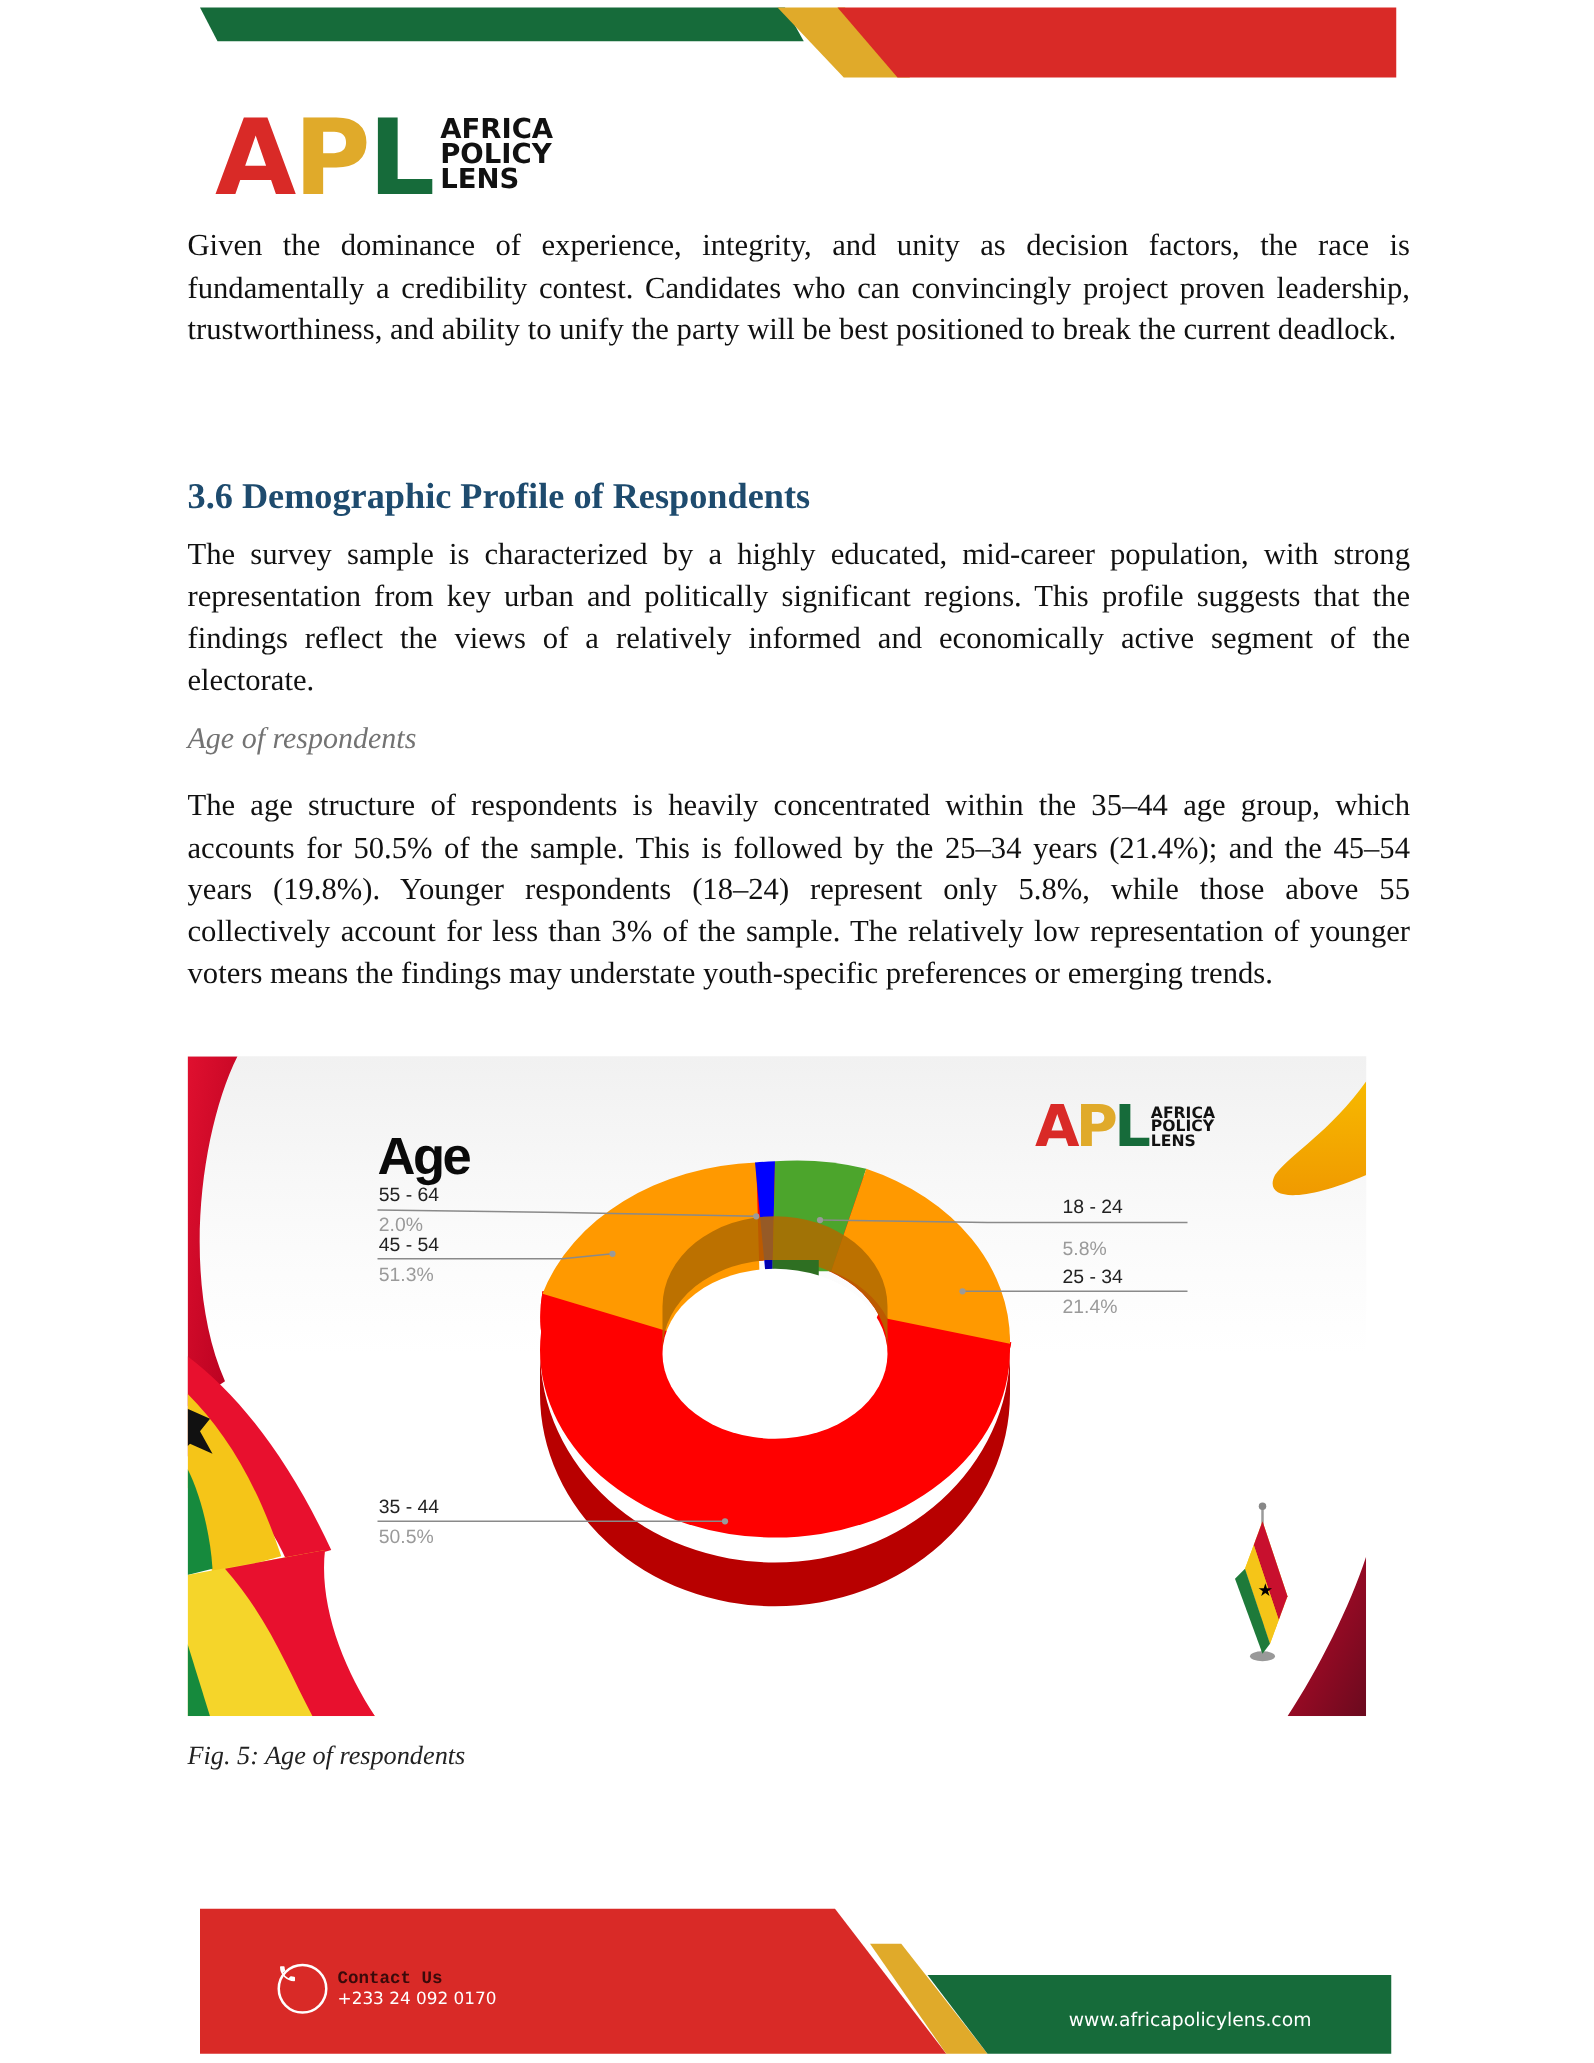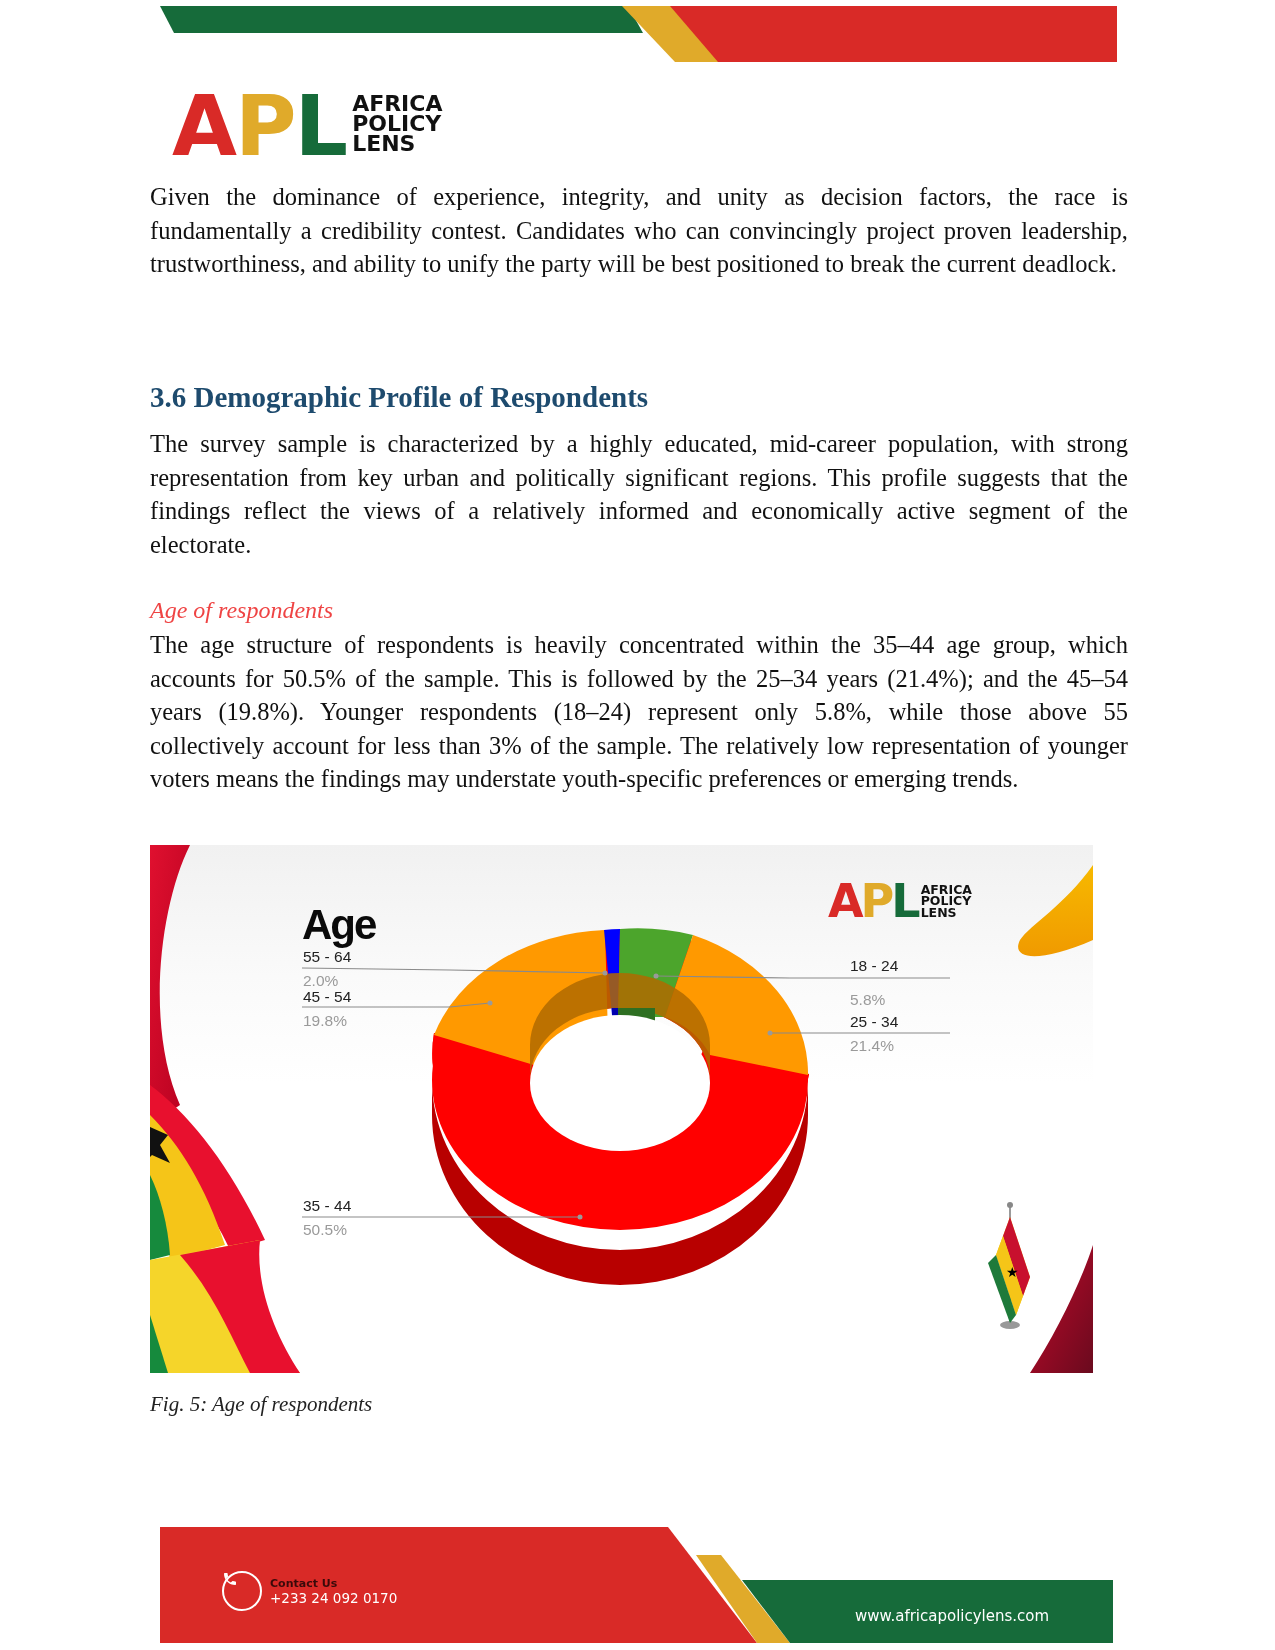--- a/index.html
+++ b/index.html
@@ -15,42 +15,42 @@
   .logo .words { font-family:"DejaVu Sans", sans-serif; font-weight:bold; color:#111; line-height:0.92; }
   .logo-main { left:172px; top:84px; }
   .logo-main .mark span { font-size:84px; }
   .logo-main .words { font-size:22px; margin-left:8px; margin-top:-4px; }
 
   
   .para { position:absolute; left:150px; width:978px; font-size:24.5px; line-height:33.6px; color:#111; text-align:justify; font-family:"Liberation Serif", serif; }
   .para-1 { top:180px; }
   .heading { position:absolute; left:150px; top:381px; font-size:29px; color:#1e4b6e; font-family:"Liberation Serif", serif; }
   .para-2 { top:427px;font-family:Liberation Serif, serif; }
-  .subhead { position:absolute; left:150px; top:578px; font-size:24px; font-style:italic; color:#ef4444; font-family:"Liberation Serif", serif;margin-top:19px; }
+  .subhead { position:absolute; left:150px; top:578px; font-size:24px; font-style:italic; color:#737373; font-family:"Liberation Serif", serif; }
   .para-3 { top:628px; }
   .caption { position:absolute; left:150px; top:1392px; font-size:21px; font-style:italic; color:#222; font-family:"Liberation Serif", serif; }
 
   
   .figure { position:absolute; left:150px; top:845px; width:943px; height:528px; overflow:hidden; background:linear-gradient(180deg,#f1f1f1 0%,#fafafa 25%,#ffffff 45%); }
   .figure svg { position:absolute; left:0; top:0; }
   .chart-title { position:absolute; left:152px; top:56px; font-family:Liberation Sans, sans-serif; font-weight:bold; font-size:42px; color:#0a0a0a; letter-spacing:-2px; }
   .fig-logo { position:absolute; left:678px; top:33px; }
   .fig-logo .mark span { font-size:46px; }
   .fig-logo .words { font-size:12.5px; margin-left:4px; }
   .lbl { position:absolute; font-family:"Liberation Sans", sans-serif; font-size:15.5px; line-height:18px; }
   .lbl .cat { color:#222; }
   .lbl .pct { color:#9a9a9a; }
   .lbl.right { }
 
   
   .footer { position:absolute; left:0; top:1510px; width:1275px; height:140px; }
   .footer svg { position:absolute; left:0; top:0; }
   .contact { position:absolute; display:flex; align-items:center; font-family:"DejaVu Sans", sans-serif; color:#fff; }
   .contact .ring { width:36px; height:36px; border:2.5px solid #fff; border-radius:50%; display:flex; align-items:center; justify-content:center; margin-right:8px; }
-  .contact .small { font-size:11px; font-weight:bold; color:#3a0a0a; }
+  .contact .small { font-size:14px; font-weight:bold; color:#3a0a0a;font-family:Liberation Mono, monospace; }
   .contact .big { font-size:13.5px; color:#fff; }
   .website { position:absolute; left:855px; top:97px; font-family:"DejaVu Sans", sans-serif; font-size:15px; color:#fff; }
 </style>
 </head>
 <body>
 
 <div class="top-banner">
   <svg width="1275" height="66" viewBox="0 0 1275 66">
     <polygon points="160,6 628,6 643,33 174,33" fill="#166b3a"></polygon>
     <polygon points="622,6 676,6 728,62 675,62" fill="#e0aa2a"></polygon>
@@ -167,21 +167,21 @@
       <div>LENS</div>
     </div>
   </div>
 
   <div class="lbl" style="left:153px;top:103px">
     <div class="cat">55 - 64</div>
     <div class="pct" style="margin-top:6px">2.0%</div>
   </div>
   <div class="lbl" style="left:153px;top:143px">
     <div class="cat">45 - 54</div>
-    <div class="pct" style="margin-top:6px">19.8%</div>
+    <div class="pct" style="margin-top:6px">51.3%</div>
   </div>
   <div class="lbl" style="left:153px;top:352px">
     <div class="cat">35 - 44</div>
     <div class="pct" style="margin-top:6px">50.5%</div>
   </div>
   <div class="lbl right" style="left:700px;width:100px;top:112px">
     <div class="cat">18 - 24</div>
     <div class="pct" style="margin-top:16px">5.8%</div>
   </div>
   <div class="lbl right" style="left:700px;width:100px;top:168px">

